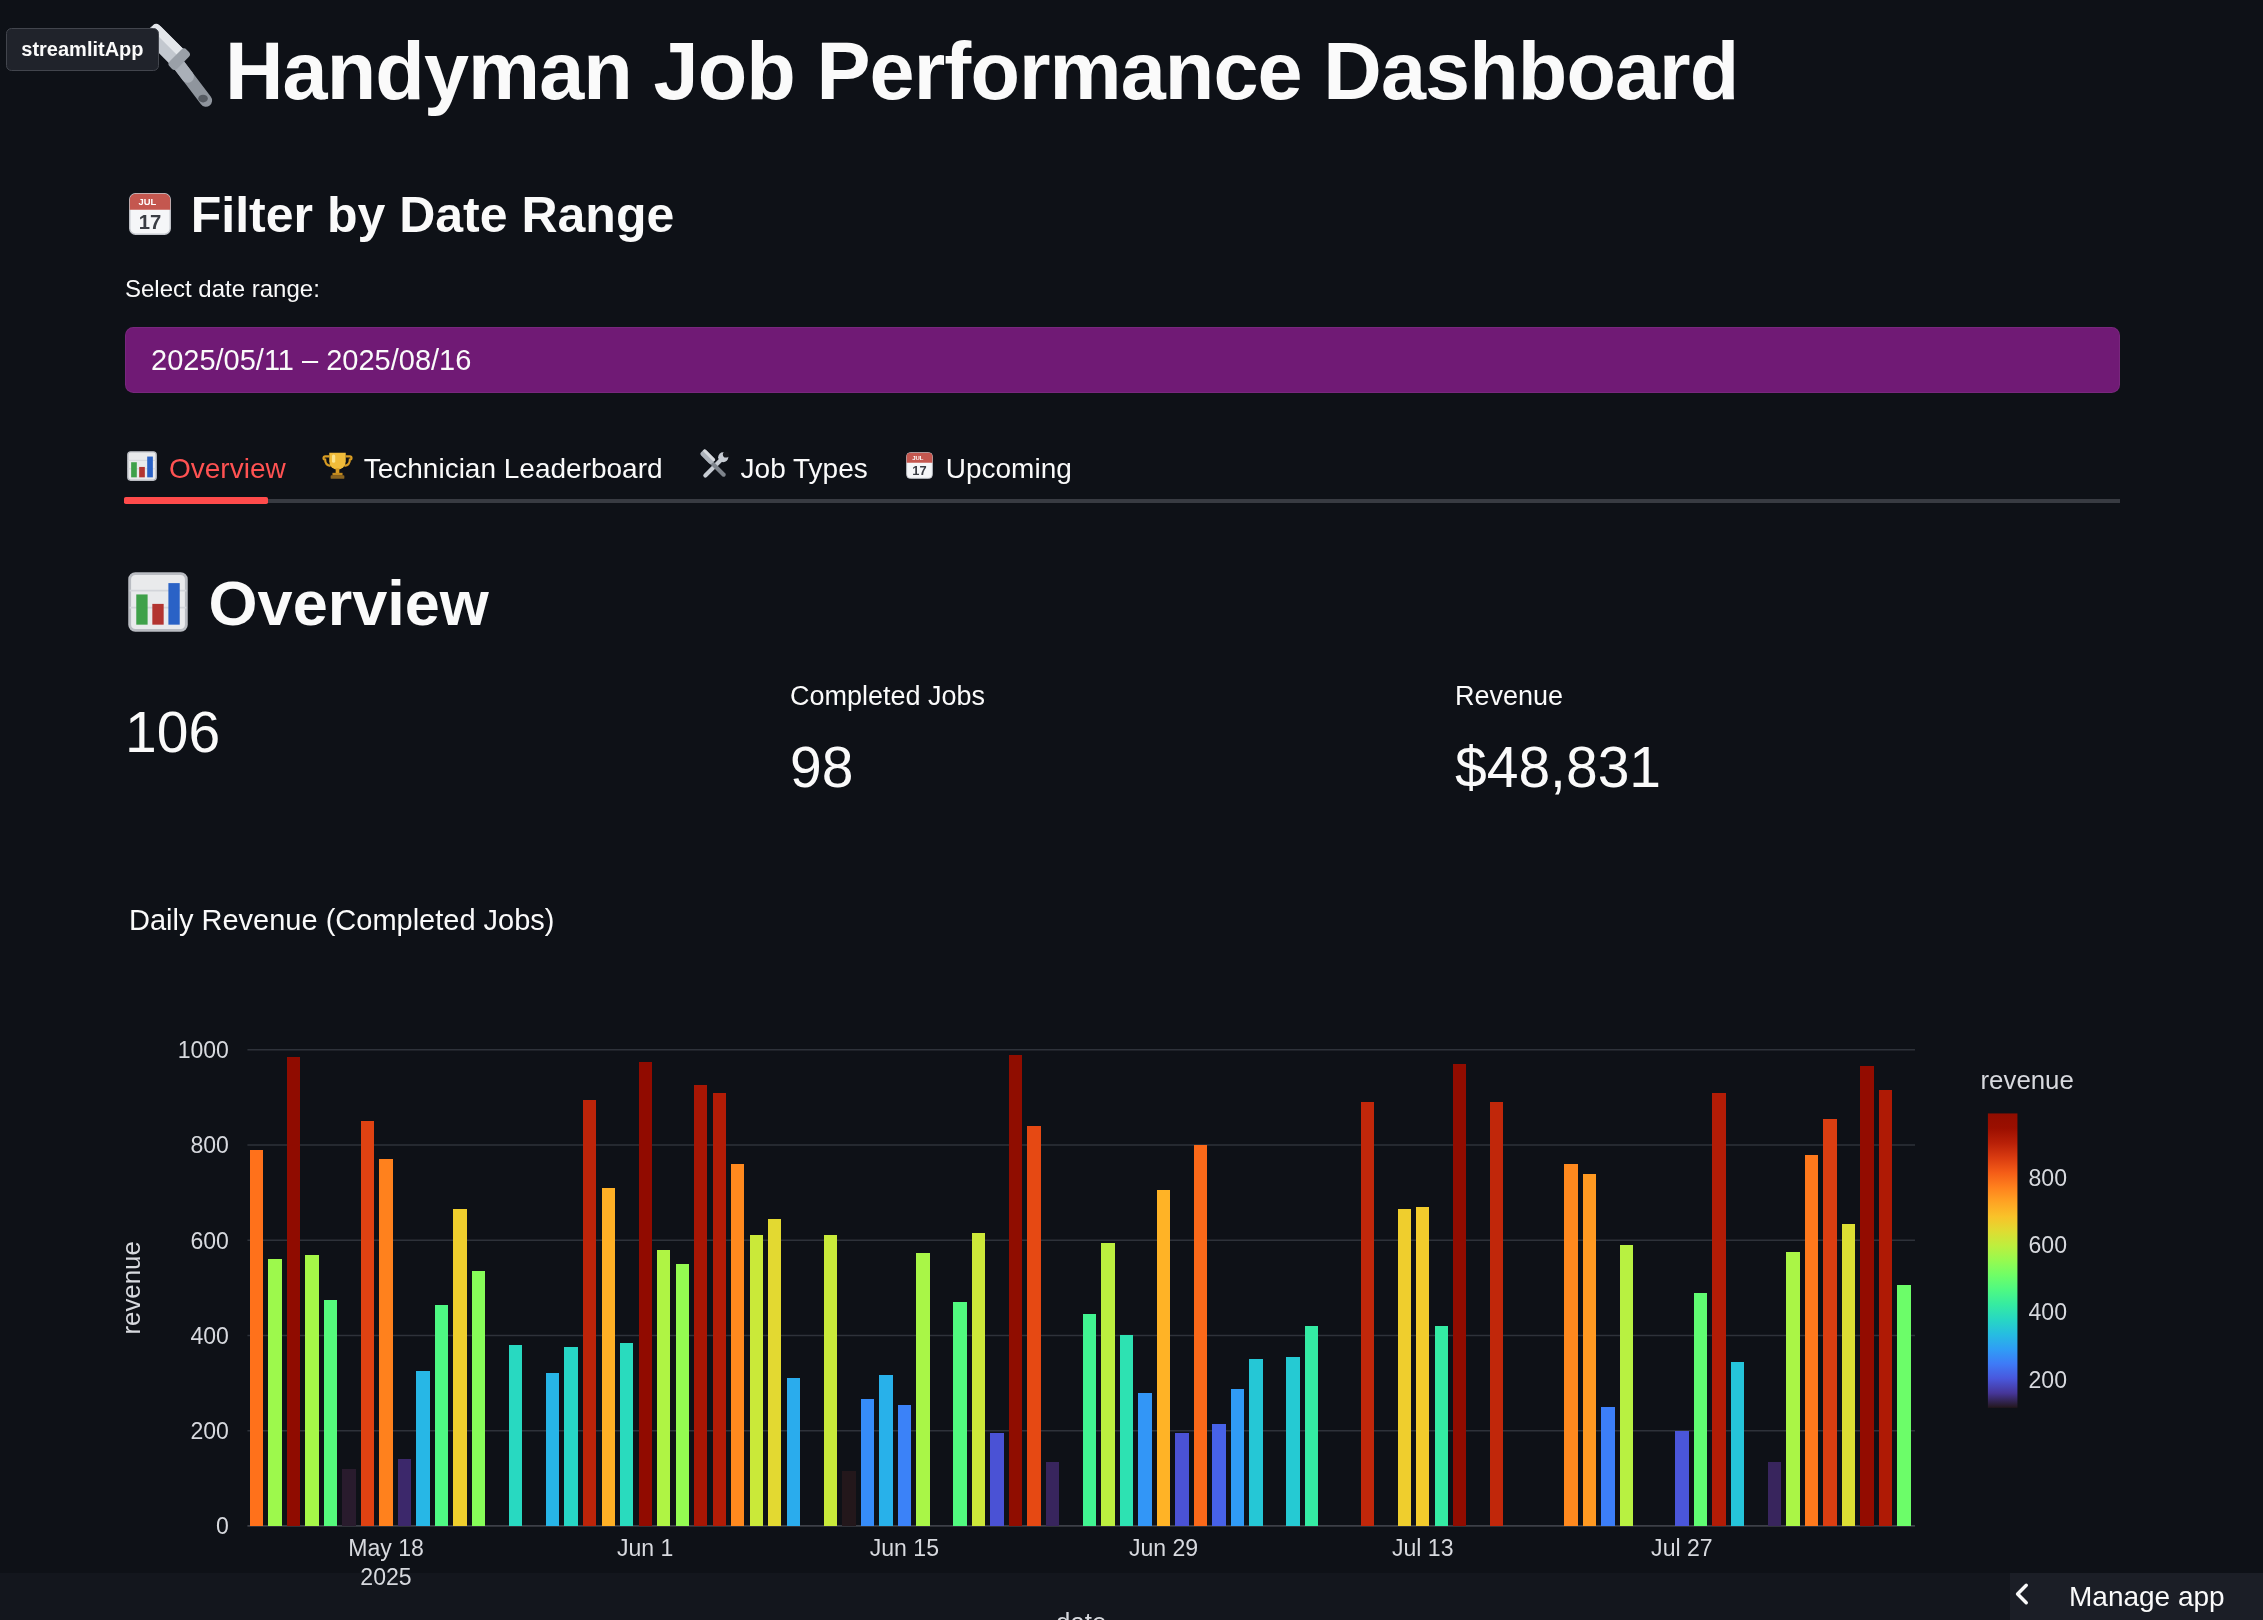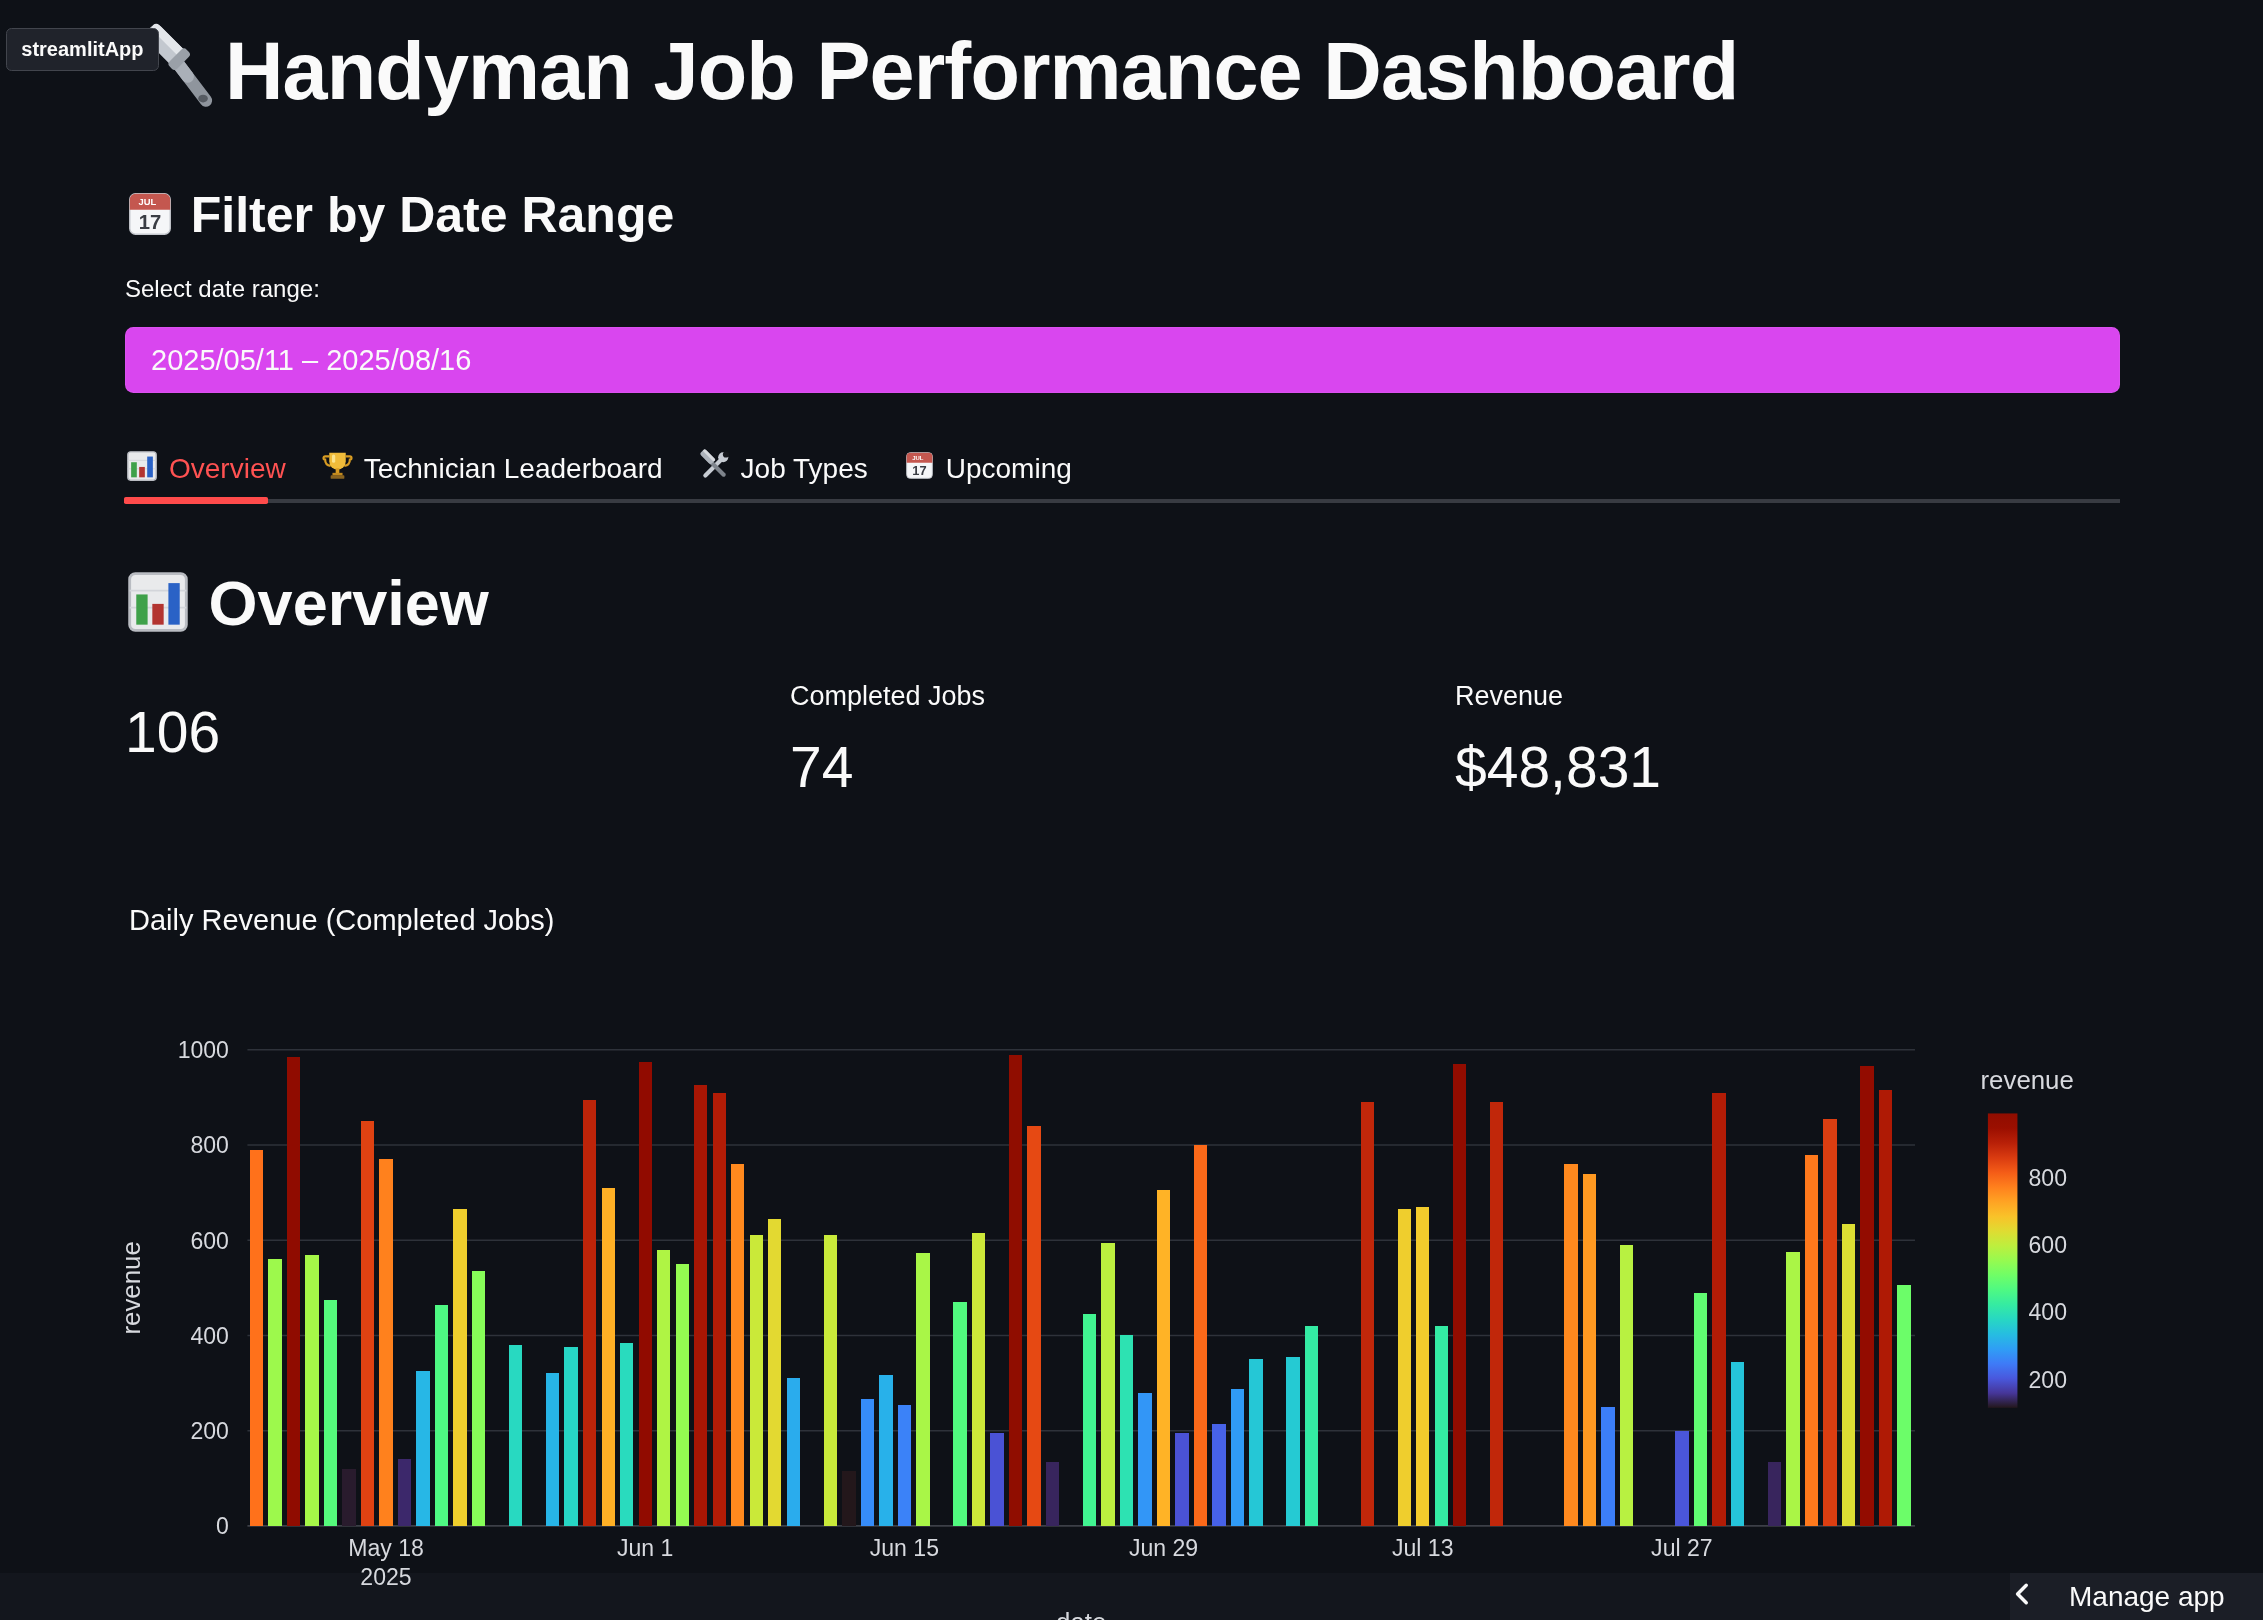--- a/index.html
+++ b/index.html
@@ -18,21 +18,21 @@
   }
   .hammer-wrap{left:135px;top:20px;z-index:1}
   .page-title{left:225px;top:20px;font-size:81px;font-weight:700;line-height:102px;letter-spacing:-0.9px;white-space:nowrap}
 
   
   .filter-heading-row{left:124px;top:181px;display:flex;align-items:center;gap:14.8px}
   .filter-heading{font-size:50px;font-weight:700;line-height:68px}
   .date-label{left:125px;top:275px;font-size:24px}
   .date-input{
     left:125px;top:327px;width:1995px;height:66px;box-sizing:border-box;
-    background:#d946ef;border:0.9px solid rgba(250,250,250,0.06);border-radius:8.3px;
+    background:#701a75;border:0.9px solid rgba(250,250,250,0.06);border-radius:8.3px;
     color:#fafafa;font-size:29px;padding:0 0 0 25px;outline:none;
     font-family:"Liberation Sans","DejaVu Sans",sans-serif;
   }
 
   
   .tabs-row{left:125px;top:443px;display:flex;align-items:center;gap:35px;height:52px}
   .tab{display:flex;align-items:center;gap:10px;font-size:28px;color:#fafafa;cursor:pointer;white-space:nowrap}
   .tab.active{color:#ff5252}
   .tab-underline-gray{left:125px;top:499px;width:1995px;height:3.7px;background:#383b42;z-index:1}
   .tab-underline-red{left:124px;top:497px;width:144px;height:6.5px;background:#ff4b4b;border-radius:1.8px;z-index:2}
@@ -163,21 +163,21 @@
   </span>
   <span class="overview-heading">Overview</span>
 </div>
 
 <div class="abs metrics-row">
   <div class="metric">
     <div class="metric-value">106</div>
   </div>
   <div class="metric">
     <div class="metric-label">Completed Jobs</div>
-    <div class="metric-value">74</div>
+    <div class="metric-value">98</div>
   </div>
   <div class="metric">
     <div class="metric-label">Revenue</div>
     <div class="metric-value">$48,831</div>
   </div>
 </div>
 
 <div class="abs chart-subtitle">Daily Revenue (Completed Jobs)</div>
 
 <div class="abs footer-bar"></div>

